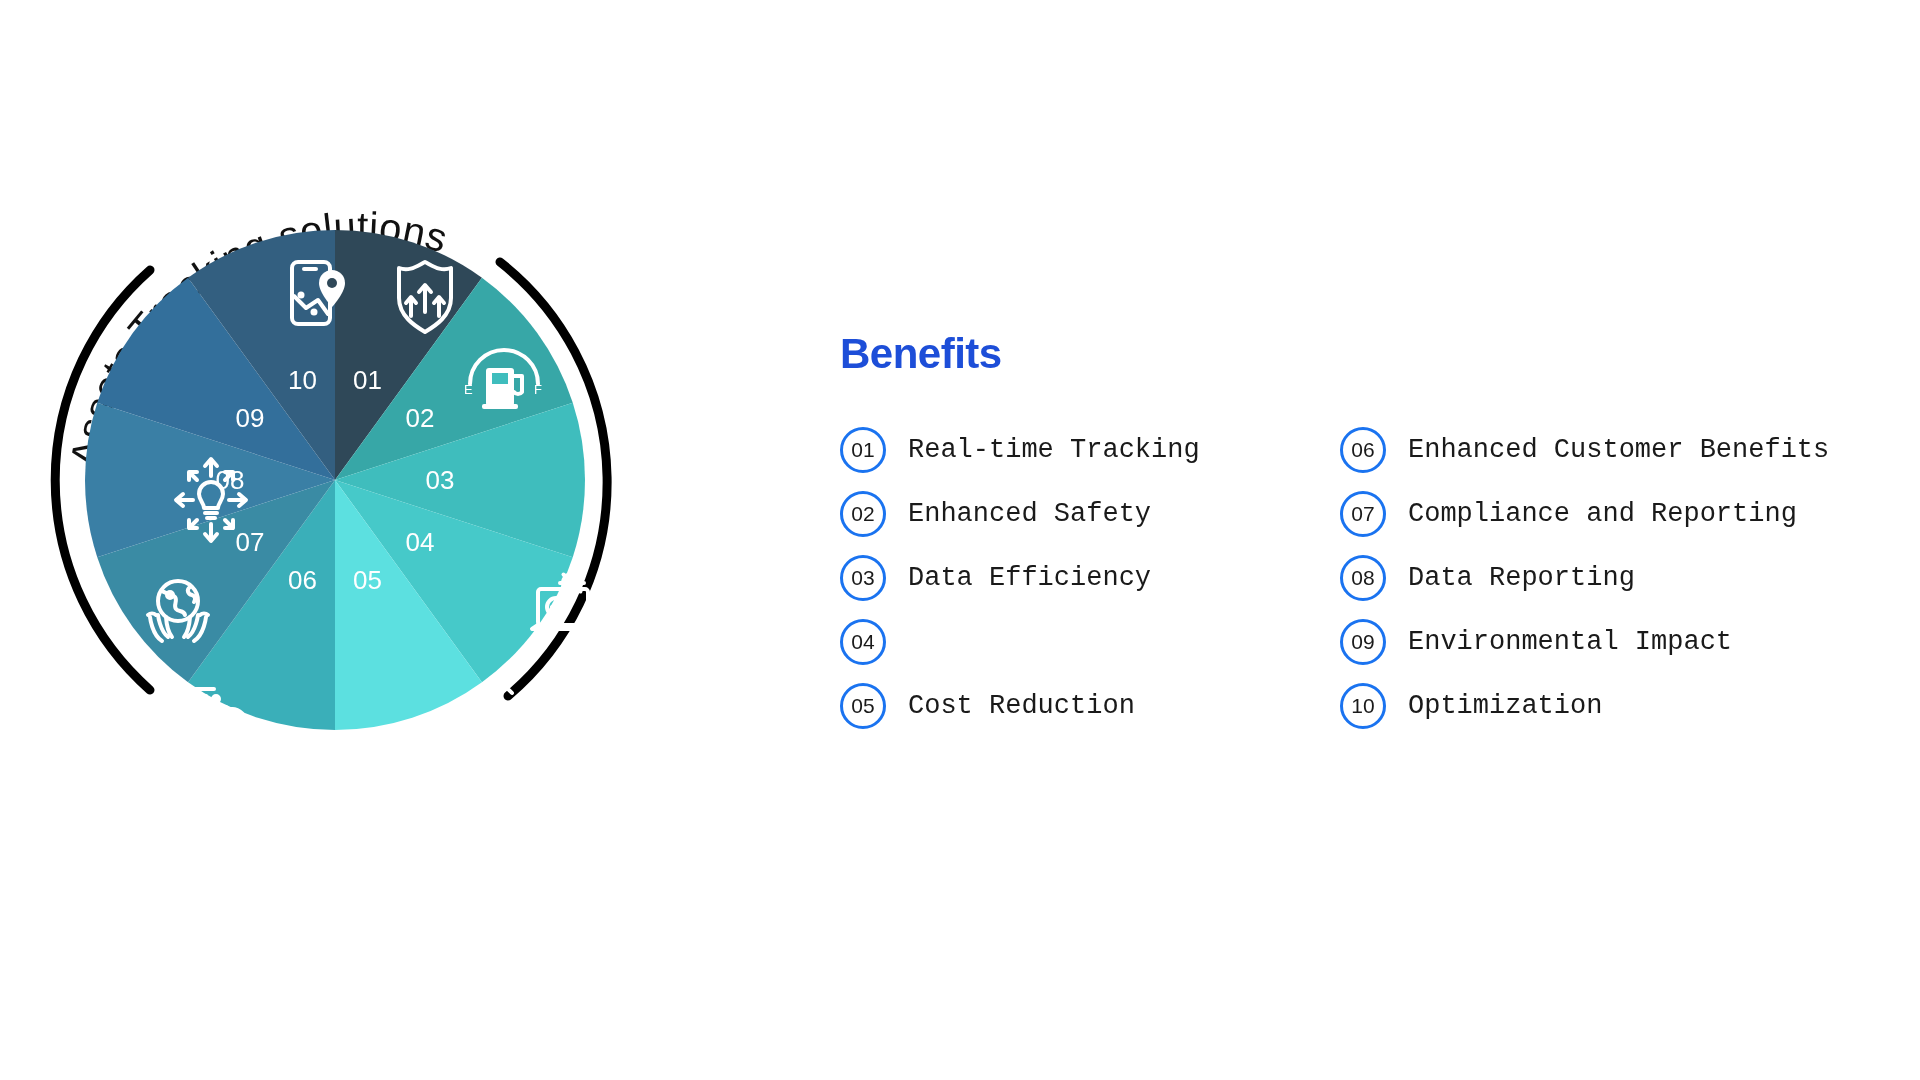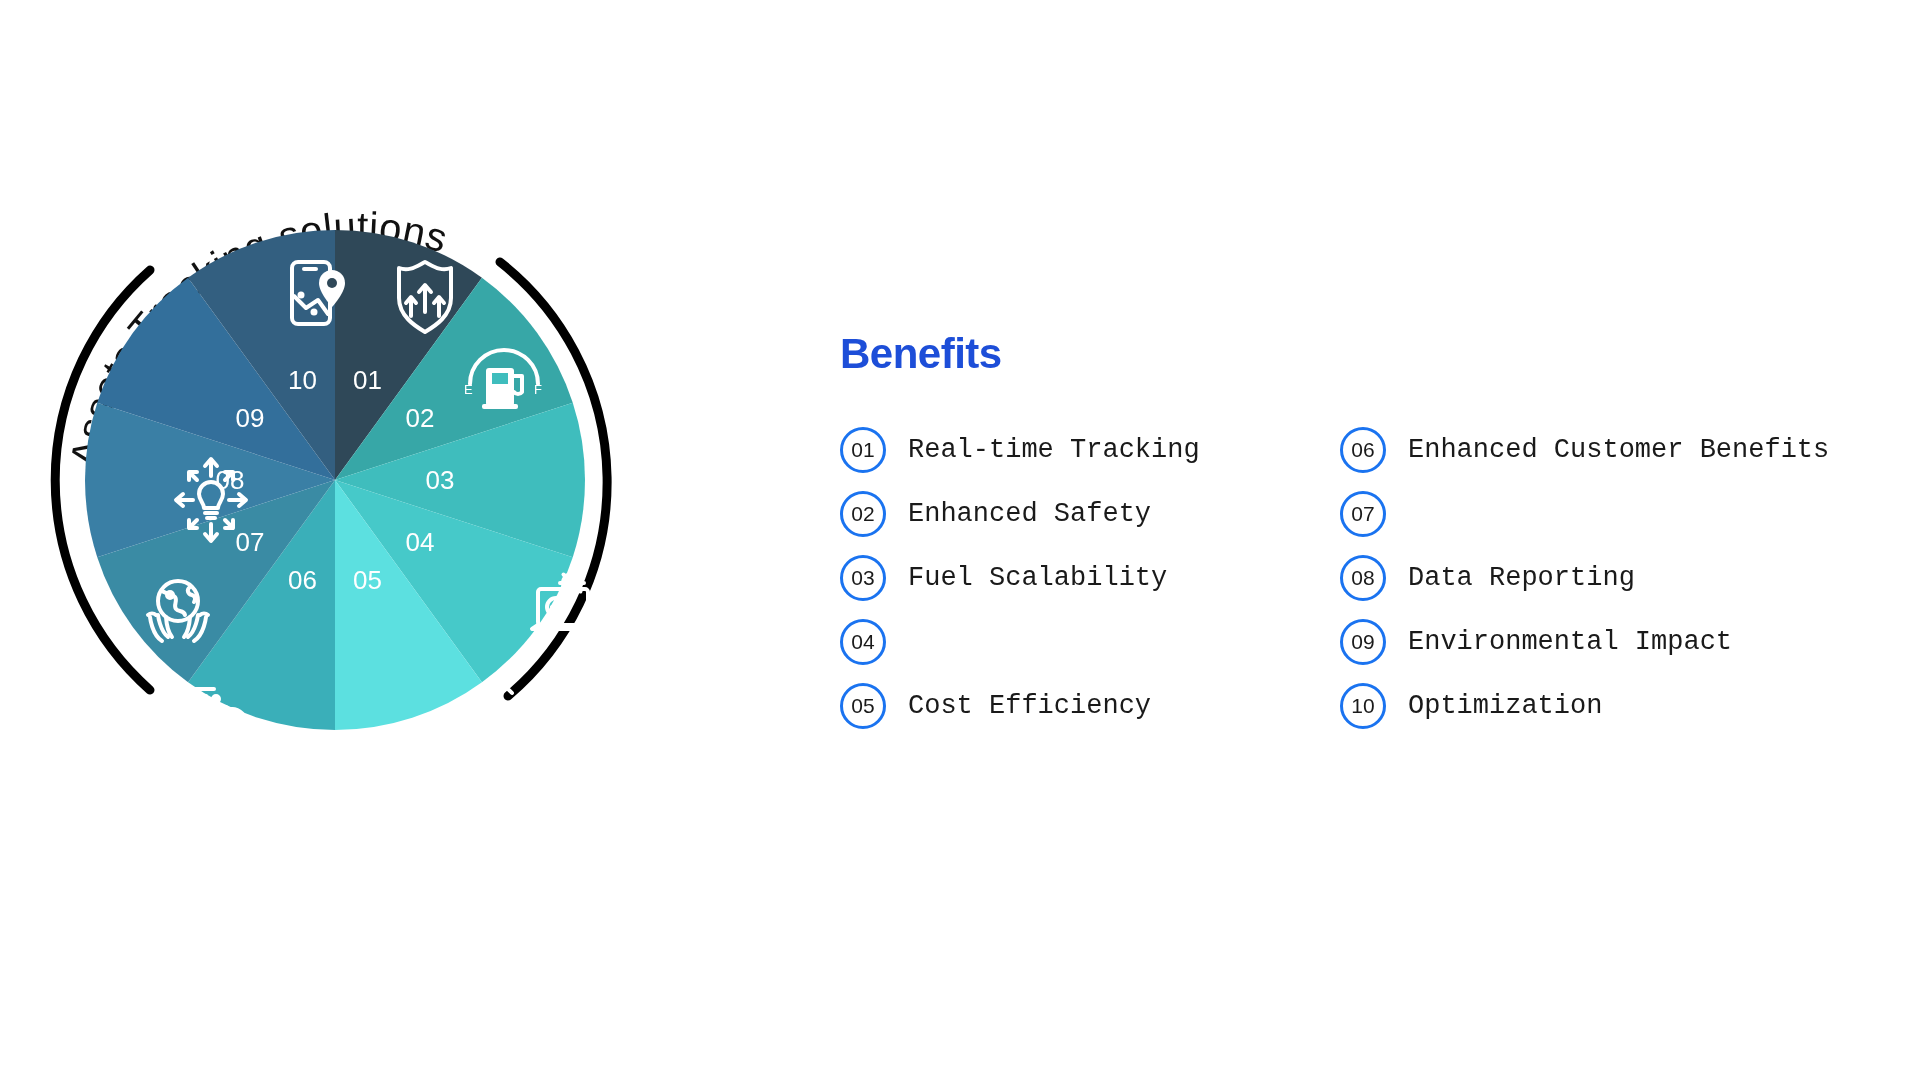--- a/index.html
+++ b/index.html
@@ -218,37 +218,38 @@
         <div class="b-item">
           <div class="b-badge">01</div>
           <div class="b-label">Real-time Tracking</div>
         </div>
         <div class="b-item">
           <div class="b-badge">02</div>
           <div class="b-label">Enhanced Safety</div>
         </div>
         <div class="b-item">
           <div class="b-badge">03</div>
-          <div class="b-label">Fuel Scalability</div>
+          <div class="b-label">Data Efficiency</div>
         </div>
         <div class="b-item">
           <div class="b-badge">04</div>
         </div>
         <div class="b-item">
           <div class="b-badge">05</div>
-          <div class="b-label">Cost Efficiency</div>
+          <div class="b-label">Cost Reduction</div>
         </div>
       </div>
     <div class="col col-right" id="col-right">
         <div class="b-item">
           <div class="b-badge">06</div>
           <div class="b-label">Enhanced Customer Benefits</div>
         </div>
         <div class="b-item">
           <div class="b-badge">07</div>
+          <div class="b-label">Compliance and Reporting</div>
         </div>
         <div class="b-item">
           <div class="b-badge">08</div>
           <div class="b-label">Data Reporting</div>
         </div>
         <div class="b-item">
           <div class="b-badge">09</div>
           <div class="b-label">Environmental Impact</div>
         </div>
         <div class="b-item">

